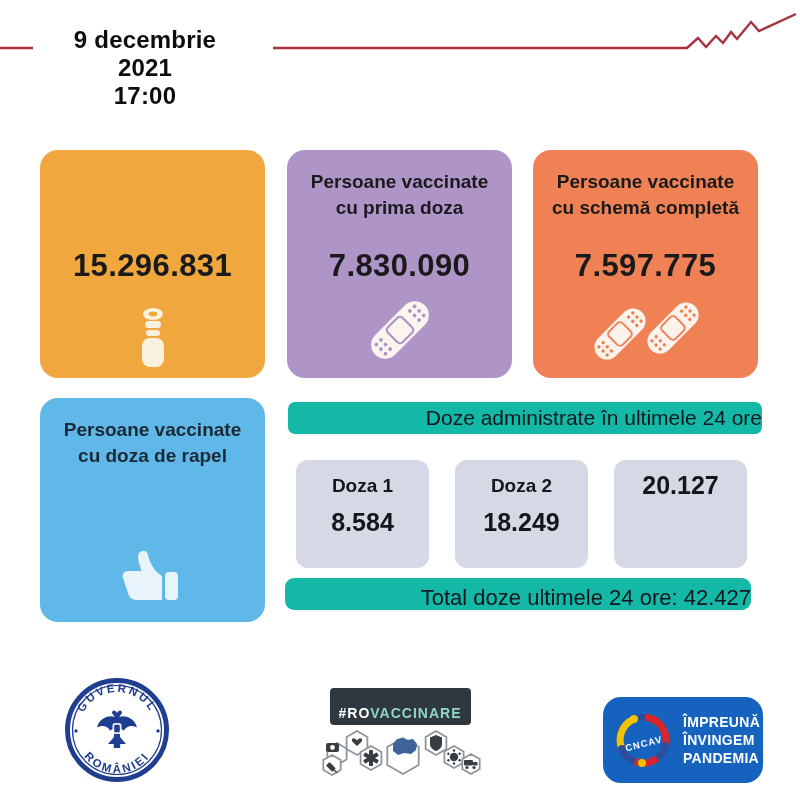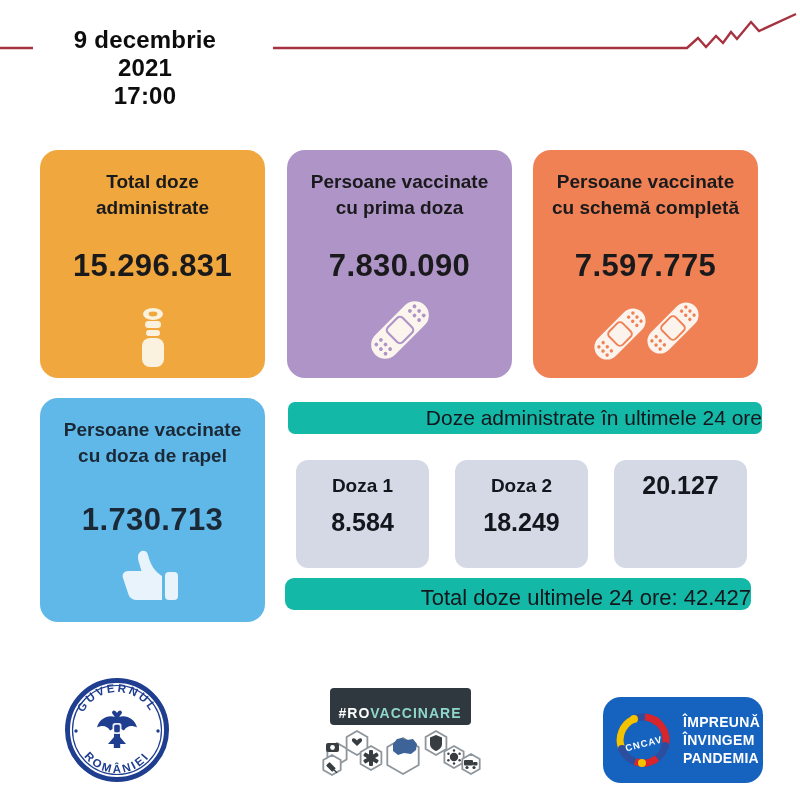--- a/index.html
+++ b/index.html
@@ -52,24 +52,20 @@
     <polyline points="0,48 33,48" fill="none" stroke="#A63240" stroke-width="2.4"></polyline>
     <polyline points="273,48 687,48 698,38 706,47 716,36 723,43 731,32 737,39 751,22 759,31 796,14" fill="none" stroke="#A63240" stroke-width="2.4"></polyline>
   </svg>
 
   <div class="datetime">
     <div>9 decembrie 2021</div>
     <div>17:00</div>
   </div>
 
   <div class="card card-orange">
-    <div class="card-title">
-      <span>Total doze</span><br>
-      <span>administrate</span>
-    </div>
     <div class="card-value">15.296.831</div>
     <svg class="card-icon" style="bottom:10px;" width="40" height="62" viewBox="0 0 40 62">
       <g fill="#FAF2DF">
         <ellipse cx="20" cy="8" rx="10" ry="6"></ellipse>
         <rect x="12" y="15" width="16" height="7" rx="3.5"></rect>
         <rect x="13" y="24" width="14" height="6" rx="3"></rect>
         <rect x="9" y="32" width="22" height="29" rx="8"></rect>
       </g>
       <ellipse cx="20" cy="8" rx="4.4" ry="2.4" fill="#F0A83E"></ellipse>
     </svg>
@@ -147,21 +143,20 @@
         </g>
       </g>
     </svg>
   </div>
 
   <div class="card card-blue">
     <div class="card-title">
       <span>Persoane vaccinate</span><br>
       <span>cu doza de rapel</span>
     </div>
-    <div class="card-value">1.730.713</div>
     <svg class="card-icon" style="bottom:16px;" width="70" height="62" viewBox="0 0 70 62">
       <g fill="#E9F3FB" transform="translate(70,0) scale(-1,1)">
         <rect x="10" y="28" width="13" height="28" rx="4"></rect>
         <path d="M26 56 L26 32 C33 28 38 20 40 11 C40.6 7.2 45 5.6 47.9 7.9
                  C50.7 10.2 50.2 14.6 49.1 18.3 L46.5 27 L60 27 C63.6 27 66.2 30.1 65.1 33.7
                  L59.5 50.5 C58.3 54.1 55.1 56 51.4 56 Z"></path>
       </g>
     </svg>
   </div>
 

